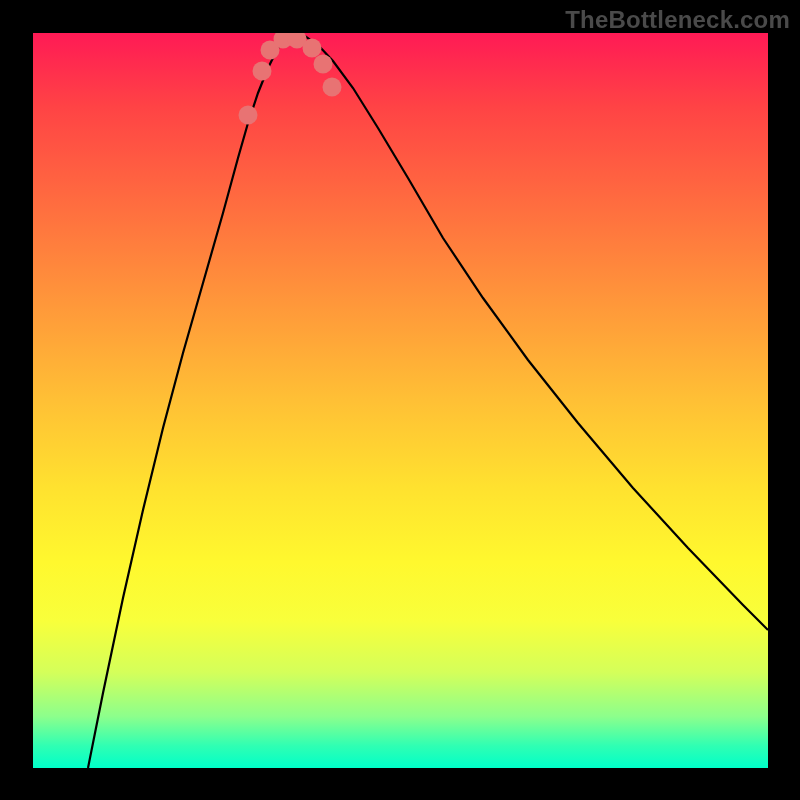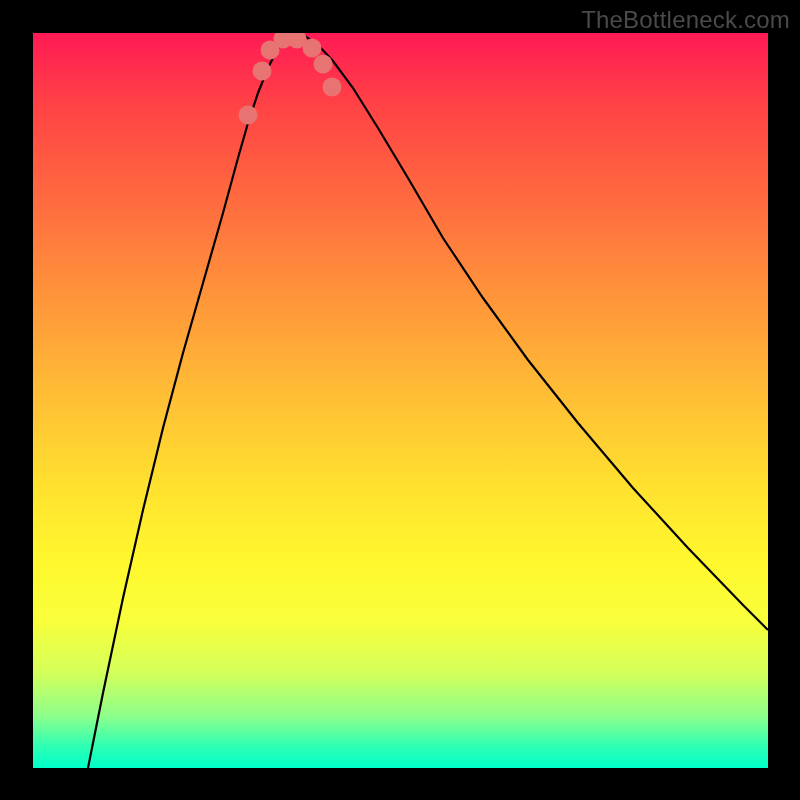--- a/index.html
+++ b/index.html
@@ -40,21 +40,21 @@
       #2fffb3 97%,
       #00ffc9 100%
     );
   }
   .watermark {
     position: absolute;
     top: 6px;
     right: 10px;
     color: #4a4a4a;
     font-size: 24px;
-    font-weight: 400;
+    font-weight: 700;
     letter-spacing: 0.2px;
     user-select: none;
   }
   svg.curve {
     position: absolute;
     left: 0;
     top: 0;
     width: 735px;
     height: 735px;
   }

